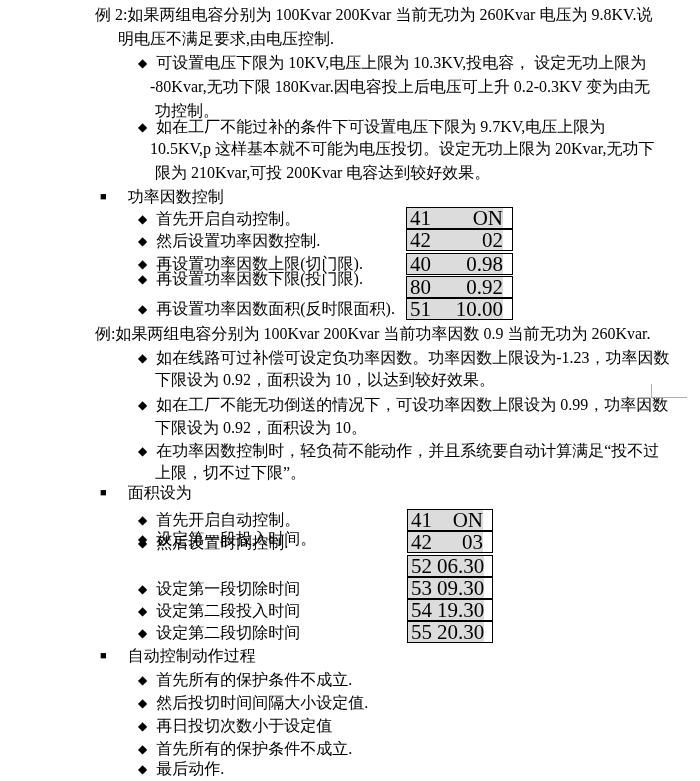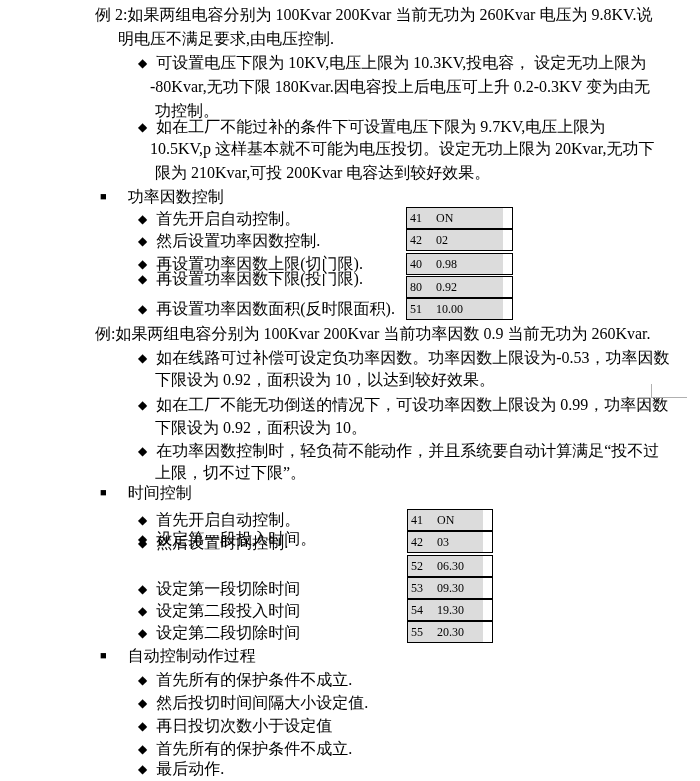--- a/index.html
+++ b/index.html
@@ -7,24 +7,24 @@
     width:700px;height:781px;background:#ffffff;color:#000000;
     font-family:"Liberation Serif","DejaVu Serif",serif;
     font-size:16px;position:relative;overflow:hidden;
   }
   .line{position:absolute;white-space:nowrap;height:21px;line-height:21px}
   .lbl{font-weight:normal}
   .dm{font-size:12px;margin-right:9px;position:relative;top:-1px}
   .sq{font-size:11px;margin-right:21px;position:relative;top:-2px}
   .vbox{
     position:absolute;height:20px;border:1px solid #000;background:#dcdcdc;
-    display:flex;align-items:center;font-size:12px;line-height:18px;
+    display:flex;align-items:center;font-size:21px;line-height:18px;
   }
   .vbox .code{padding-left:3px;min-width:26px;text-align:left}
-  .vbox .val{flex:1;text-align:left}
+  .vbox .val{flex:1;text-align:right}
   .vbox .strip{width:9px;align-self:stretch;background:#ffffff}
   .g1{left:406px;width:105px}
   .g2{left:407px;width:84px}
   .corner{
     position:absolute;left:651px;top:384px;width:35px;height:13px;
     border-left:1px solid #b0b0b0;border-bottom:1px solid #b0b0b0;
   }
 </style>
 </head>
 <body>
@@ -93,38 +93,38 @@
   <span class="code">51</span>
     <span class="val">10.00</span>
     <span class="strip"></span>
 </div>
 
 <div class="line" style="left:95px;top:323px">
   <span class="lbl">例:</span><span>如果两组电容分别为 100Kvar 200Kvar 当前功率因数 0.9 当前无功为 260Kvar.</span>
 </div>
 
 <div class="line" style="left:138px;top:347px">
-  <span class="dm">◆</span><span>如在线路可过补偿可设定负功率因数。功率因数上限设为-0.53，功率因数</span>
+  <span class="dm">◆</span><span>如在线路可过补偿可设定负功率因数。功率因数上限设为-1.23，功率因数</span>
 </div>
 <div class="line" style="left:155px;top:369px">下限设为 0.92，面积设为 10，以达到较好效果。</div>
 
 <div class="line" style="left:138px;top:394px">
   <span class="dm">◆</span><span>如在工厂不能无功倒送的情况下，可设功率因数上限设为 0.99，功率因数</span>
 </div>
 <div class="line" style="left:155px;top:417px">下限设为 0.92，面积设为 10。</div>
 
 <div class="line" style="left:138px;top:440px">
   <span class="dm">◆</span><span>在功率因数控制时，轻负荷不能动作，并且系统要自动计算满足“投不过</span>
 </div>
 <div class="line" style="left:155px;top:462px">上限，切不过下限”。</div>
 
 <div class="corner"></div>
 
 <div class="line" style="left:100px;top:482px">
-  <span class="sq">■</span><span>时间控制</span>
+  <span class="sq">■</span><span>面积设为</span>
 </div>
 
 <div class="line" style="left:138px;top:509px">
   <span class="dm">◆</span><span>首先开启自动控制。</span>
 </div>
 <div class="vbox g2" style="top:509px">
   <span class="code">41</span>
     <span class="val">ON</span>
     <span class="strip"></span>
 </div>

